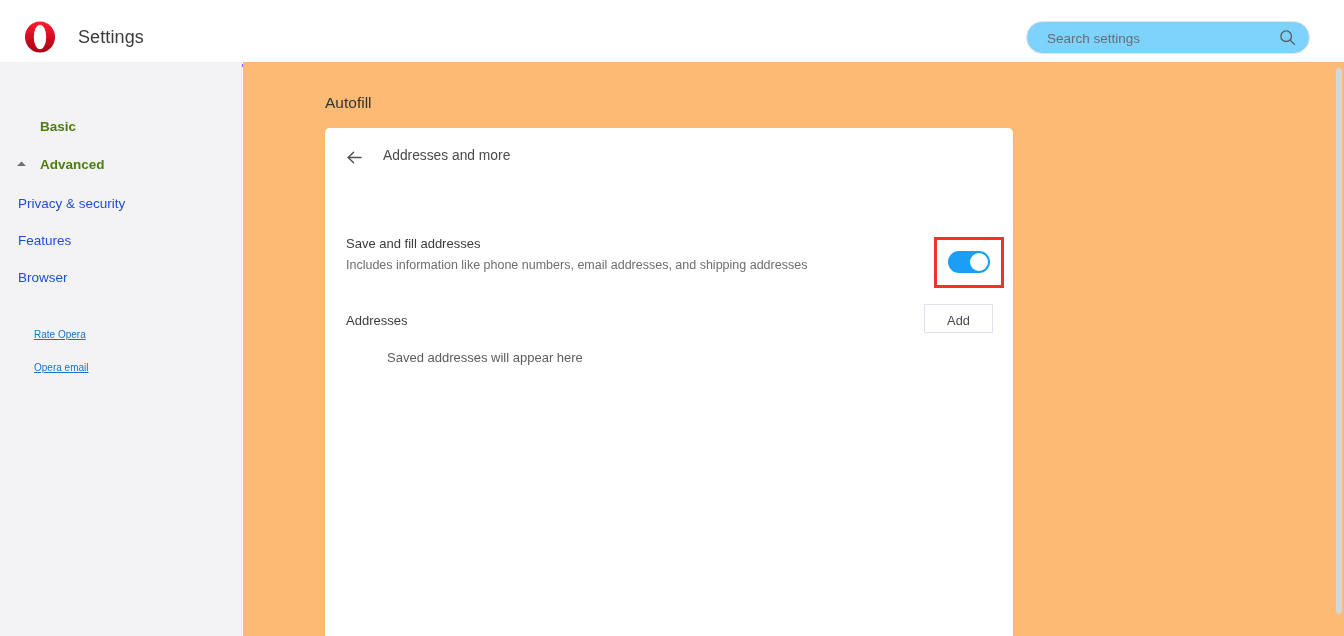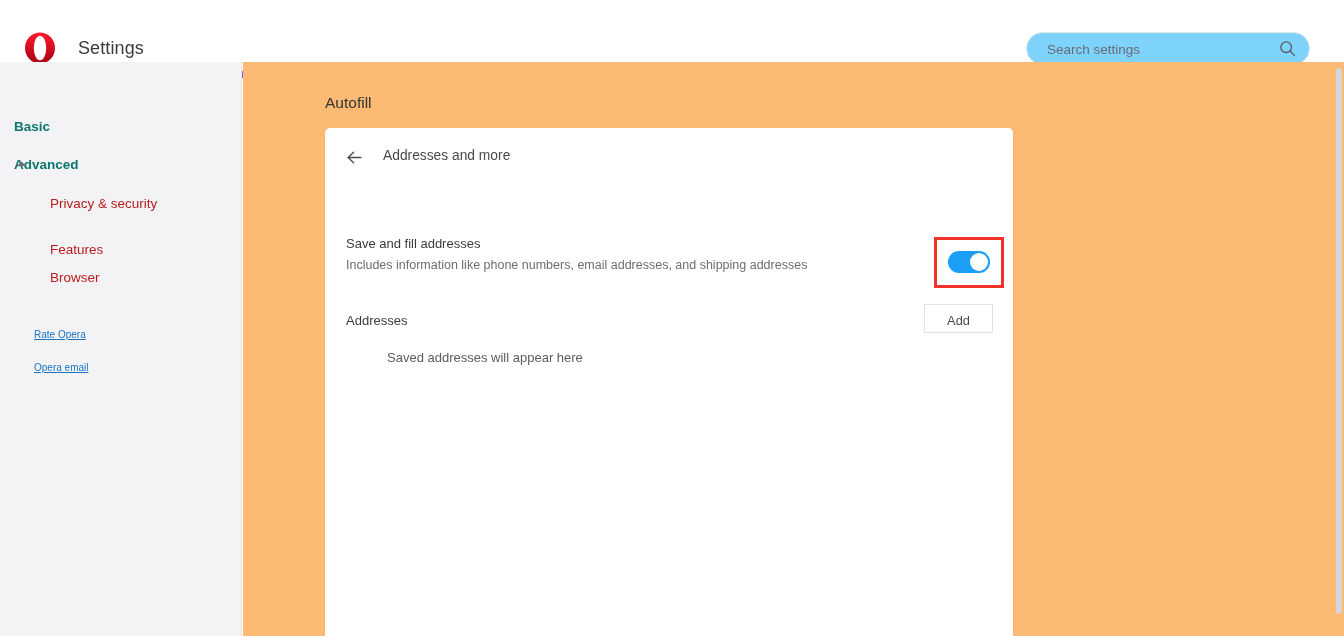--- a/index.html
+++ b/index.html
@@ -13,25 +13,25 @@
     overflow: hidden;
     background: #ffffff;
     font-family: "Liberation Sans", sans-serif;
     -webkit-font-smoothing: antialiased;
     color: #3b3b3b;
   }
 
   
   .header {
     position: absolute;
-    left: 0; top: 16px;
+    left: 0; top: 5px;
     width: 1344px;
     height: 62px;
     background: #ffffff;
-    border-bottom: 7px solid #8b5cf6;
+    border-bottom: 3px solid #8b5cf6;
     box-sizing: border-box;
   }
   .brand {
     position: absolute;
     left: 22px; top: 14px;
     display: flex;
     align-items: center;
   }
   .opera-logo {
     width: 36px;
@@ -90,22 +90,22 @@
     position: absolute;
     left: 0;
     width: 242px;
     height: 26px;
     display: flex;
     align-items: center;
     font-size: 13.5px;
     white-space: nowrap;
   }
   .nav-label { display: block; }
-  .nav-top { padding-left: 14px; font-weight: bold; color: #0f766e; }
-  .nav-sub  { padding-left: 50px; font-weight: normal; color: #b91c1c; }
+  .nav-top { padding-left: 40px; font-weight: bold; color: #4d7c0f; }
+  .nav-sub  { padding-left: 18px; font-weight: normal; color: #1d4ed8; }
 
   .chevron-up {
     position: absolute;
     left: 16px; top: 9px;
     width: 11px; height: 8px;
   }
 
   .side-link {
     position: absolute;
     left: 34px;
@@ -308,21 +308,21 @@
         <path d="M1 6 L5.5 1.6 L10 6 Z" fill="#6e6e74"></path>
       </svg>
     </span>
     <span class="nav-label nav-top">Advanced</span>
   </div>
 
   <div class="nav-item" style="top:128px;">
     <span class="nav-label nav-sub">Privacy &amp; security</span>
   </div>
 
-  <div class="nav-item" style="top:174px;">
+  <div class="nav-item" style="top:165px;">
     <span class="nav-label nav-sub">Features</span>
   </div>
 
   <div class="nav-item" style="top:202px;">
     <span class="nav-label nav-sub">Browser</span>
   </div>
 
   <a class="side-link" style="top:267px;">Rate Opera</a>
   <a class="side-link" style="top:300px;">Opera email</a>
 </div>

